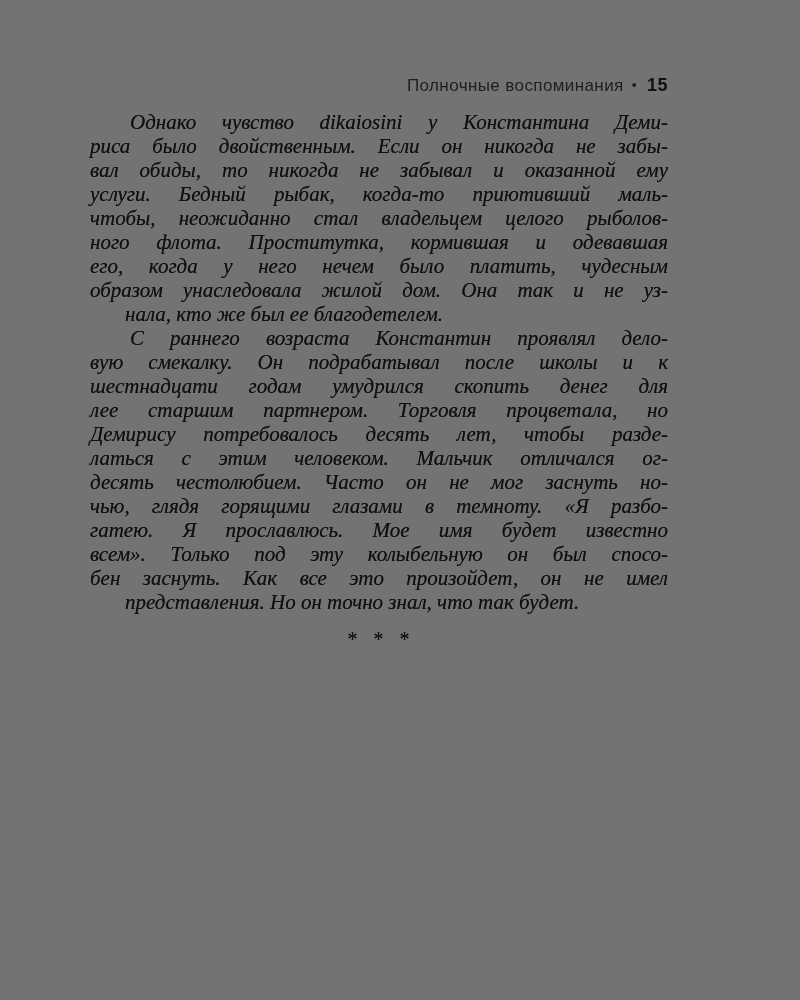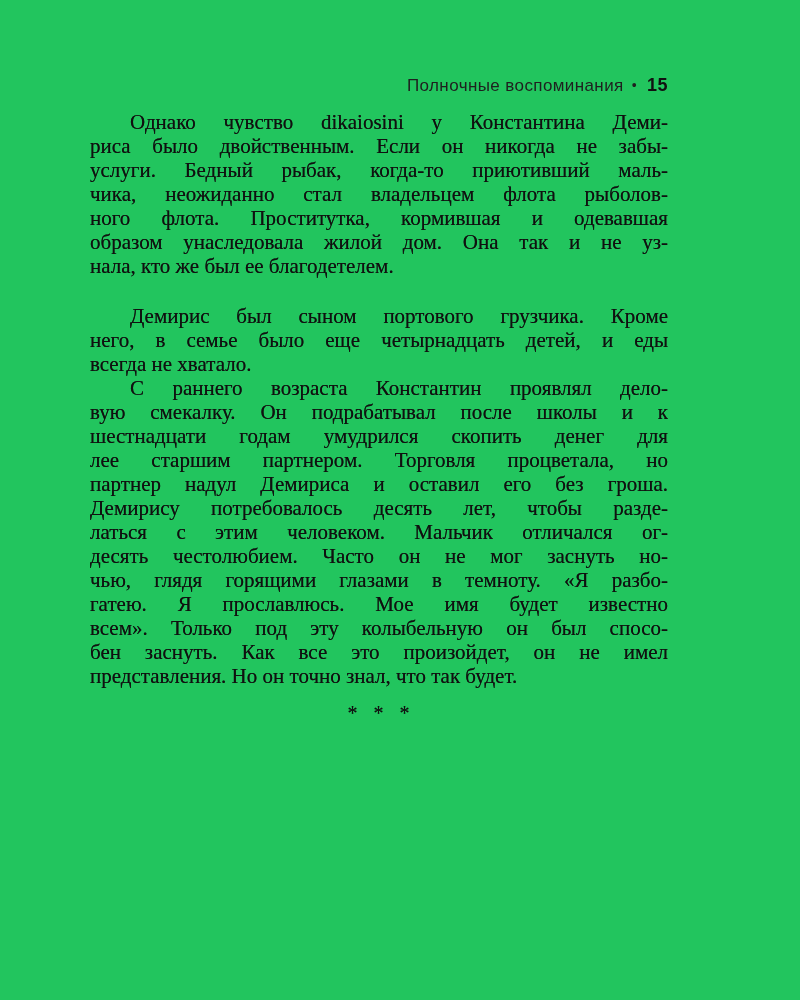--- a/index.html
+++ b/index.html
@@ -4,21 +4,21 @@
 <style>
   html, body {
     margin: 0;
     padding: 0;
     background: #ffffff;
   }
   .page {
     position: relative;
     width: 800px;
     height: 1000px;
-    background: #22c55e;
+    background: #737373;
     overflow: hidden;
     font-family: "Liberation Serif", "DejaVu Serif", serif;
   }
   .running-header {
     position: absolute;
     top: 74px;
     left: 0;
     right: 132px;
     text-align: right;
     font-family: "Liberation Sans", "DejaVu Sans", sans-serif;
@@ -43,28 +43,28 @@
   .page-body {
     position: absolute;
     left: 90px;
     top: 110px;
     width: 578px;
     font-size: 21px;
     line-height: 24px;
     color: #101010;
     text-shadow: 0 0 0.6px rgba(16,16,16,0.75);
   }
-  .paragraph { margin: 0; }
+  .paragraph { margin: 0; font-style: italic; }
   .paragraph.gap-before { margin-top: 26px; }
   .line {
     text-align: justify;
     text-align-last: justify;
   }
   .line.first { text-indent: 40px; }
-  .line.last { text-align-last: left; }
+  .line.last { text-align-last: left; margin-left: 35px; }
   .separator {
     text-align: center;
     margin: 13px 0 11px 0;
     font-size: 20px;
     letter-spacing: 1px;
     word-spacing: 9px;
     color: #101010;
   }
 </style>
 </head>
@@ -73,37 +73,33 @@
 <div class="page">
 
   <div class="running-header">
     <span>Полночные воспоминания</span><span class="bullet">•</span><span class="pagenum">15</span>
   </div>
 
   <div class="page-body">
       <div class="paragraph">
         <div class="line first">Однако чувство dikaiosini у Константина Деми-</div>
         <div class="line">риса было двойственным. Если он никогда не забы-</div>
+        <div class="line">вал обиды, то никогда не забывал и оказанной ему</div>
         <div class="line">услуги. Бедный рыбак, когда-то приютивший маль-</div>
-        <div class="line">чика, неожиданно стал владельцем флота рыболов-</div>
+        <div class="line">чтобы, неожиданно стал владельцем целого рыболов-</div>
         <div class="line">ного флота. Проститутка, кормившая и одевавшая</div>
+        <div class="line">его, когда у него нечем было платить, чудесным</div>
         <div class="line">образом унаследовала жилой дом. Она так и не уз-</div>
         <div class="line last">нала, кто же был ее благодетелем.</div>
-      </div>
-      <div class="paragraph gap-before">
-        <div class="line first">Демирис был сыном портового грузчика. Кроме</div>
-        <div class="line">него, в семье было еще четырнадцать детей, и еды</div>
-        <div class="line last">всегда не хватало.</div>
       </div>
       <div class="paragraph">
         <div class="line first">С раннего возраста Константин проявлял дело-</div>
         <div class="line">вую смекалку. Он подрабатывал после школы и к</div>
         <div class="line">шестнадцати годам умудрился скопить денег для</div>
         <div class="line">лее старшим партнером. Торговля процветала, но</div>
-        <div class="line">партнер надул Демириса и оставил его без гроша.</div>
         <div class="line">Демирису потребовалось десять лет, чтобы разде-</div>
         <div class="line">латься с этим человеком. Мальчик отличался ог-</div>
         <div class="line">десять честолюбием. Часто он не мог заснуть но-</div>
         <div class="line">чью, глядя горящими глазами в темноту. «Я разбо-</div>
         <div class="line">гатею. Я прославлюсь. Мое имя будет известно</div>
         <div class="line">всем». Только под эту колыбельную он был спосо-</div>
         <div class="line">бен заснуть. Как все это произойдет, он не имел</div>
         <div class="line last">представления. Но он точно знал, что так будет.</div>
       </div>
       <div class="separator">* * *</div>

